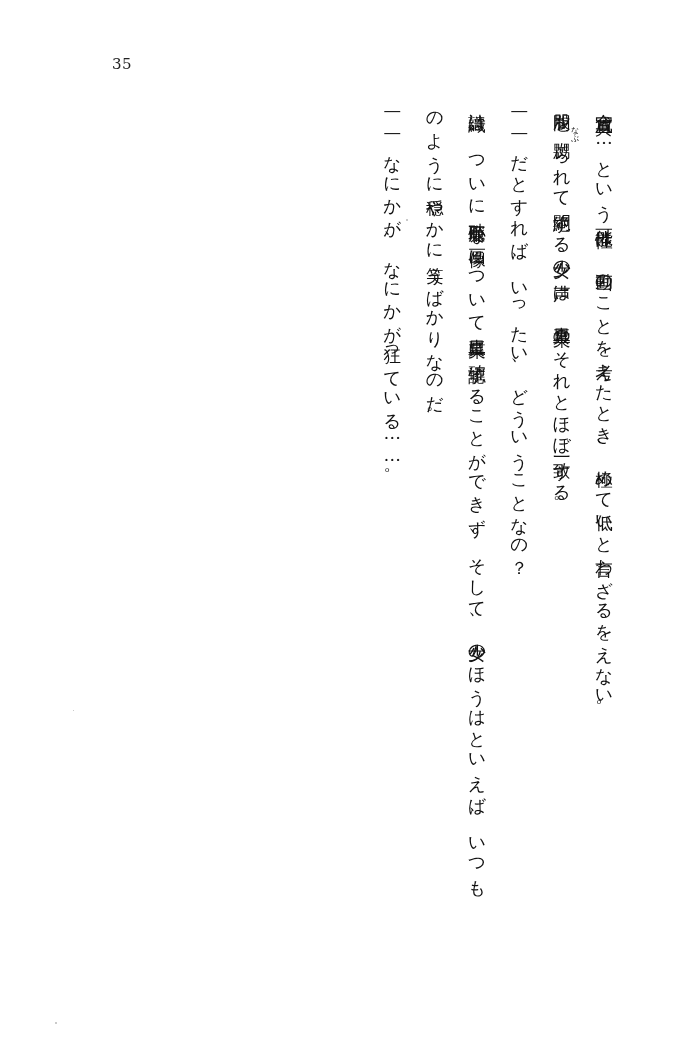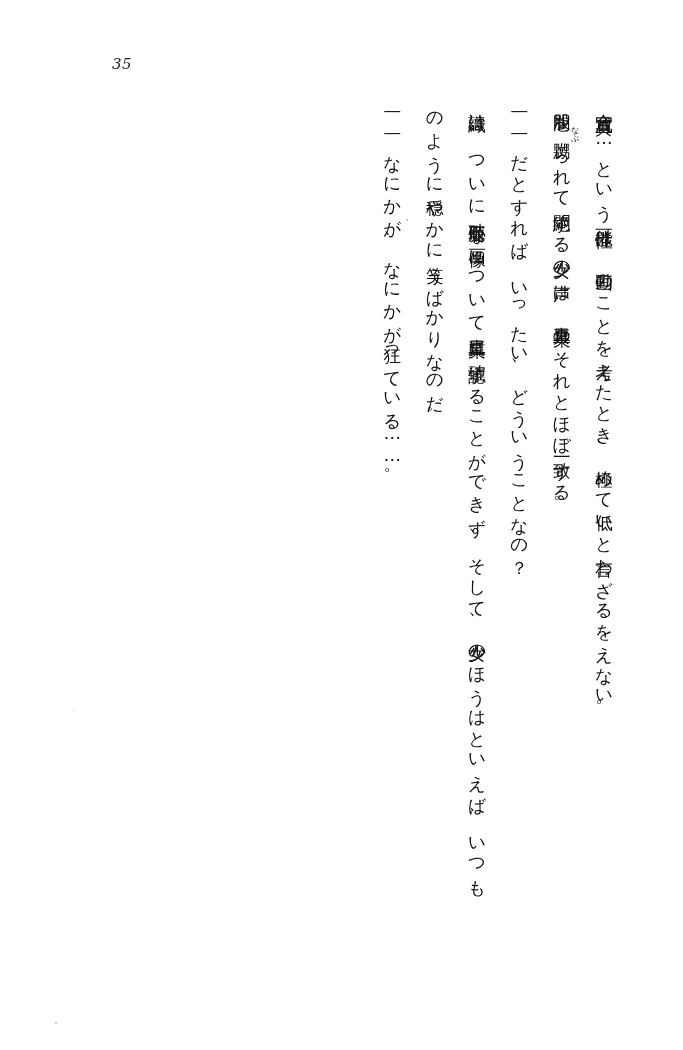--- a/index.html
+++ b/index.html
@@ -23,21 +23,20 @@
     width: 683px;
     height: 1050px;
     background: #ffffff;
   }
 
   .page-number {
     position: absolute;
     left: 112px;
     top: 55px;
     font-family: "DejaVu Serif", "Liberation Serif", serif;
-    font-style: italic;
     font-size: 15px;
     color: #222;
     letter-spacing: 0.5px;
   }
 
   
   .vtext {
     position: absolute;
     top: 100px;
     right: 58px;

